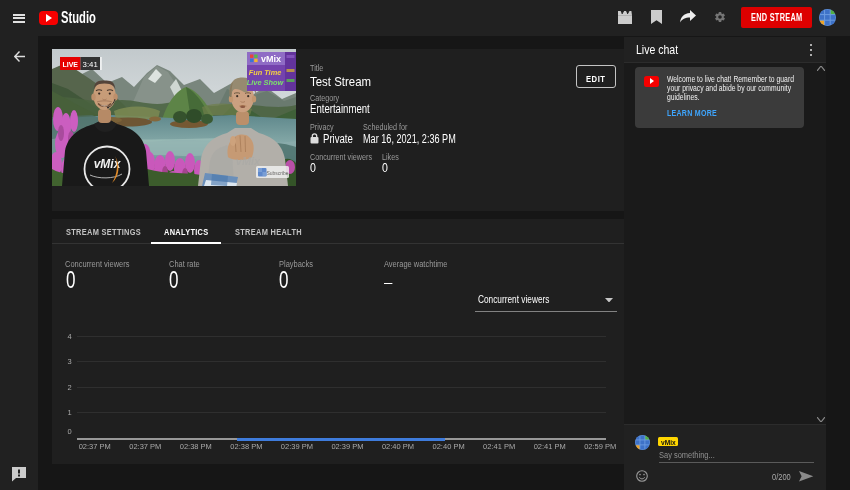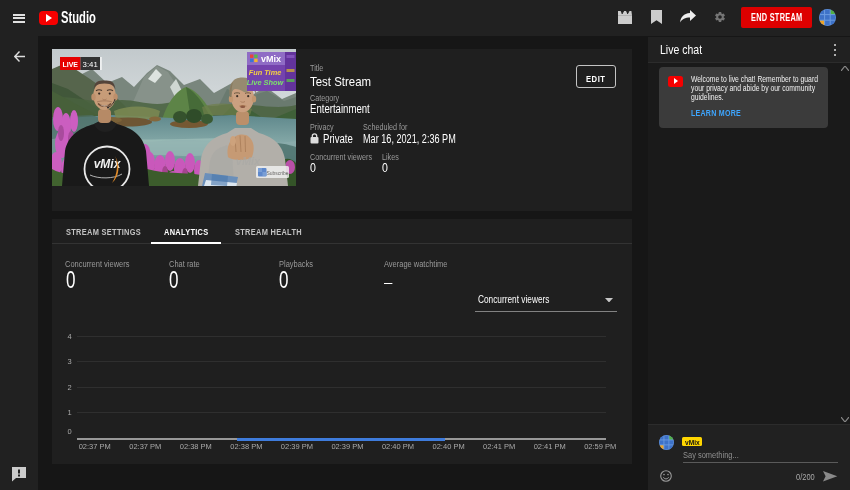--- a/index.html
+++ b/index.html
@@ -318,21 +318,21 @@
   <span class="abs" style="left:172.4px;top:222.5px;width:44px;font-size:7.5px;color:#aaa;text-align:center;">02:38 PM</span>
   <span class="abs" style="left:222.9px;top:222.5px;width:44px;font-size:7.5px;color:#aaa;text-align:center;">02:39 PM</span>
   <span class="abs" style="left:273.5px;top:222.5px;width:44px;font-size:7.5px;color:#aaa;text-align:center;">02:39 PM</span>
   <span class="abs" style="left:324px;top:222.5px;width:44px;font-size:7.5px;color:#aaa;text-align:center;">02:40 PM</span>
   <span class="abs" style="left:374.6px;top:222.5px;width:44px;font-size:7.5px;color:#aaa;text-align:center;">02:40 PM</span>
   <span class="abs" style="left:425.1px;top:222.5px;width:44px;font-size:7.5px;color:#aaa;text-align:center;">02:41 PM</span>
   <span class="abs" style="left:475.7px;top:222.5px;width:44px;font-size:7.5px;color:#aaa;text-align:center;">02:41 PM</span>
   <span class="abs" style="left:526.2px;top:222.5px;width:44px;font-size:7.5px;color:#aaa;text-align:center;">02:59 PM</span>
 </div>
 
-<div class="abs" style="left:648px;top:37px;width:202px;height:453px;background:#1a1a1a;">
+<div class="abs" style="left:624px;top:37px;width:202px;height:453px;background:#1a1a1a;">
 
   <div class="abs" style="left:0;top:0;width:202px;height:26px;background:#212121;border-bottom:1px solid #2c2c2c;"></div>
   <span class="abs cx" style="left:12px;top:5px;font-size:13.5px;color:#fff;transform:scaleX(0.78);">Live chat</span>
   <div class="abs" style="left:185.5px;top:7px;width:2.4px;height:2.4px;border-radius:50%;background:#ddd;"></div>
   <div class="abs" style="left:185.5px;top:12px;width:2.4px;height:2.4px;border-radius:50%;background:#ddd;"></div>
   <div class="abs" style="left:185.5px;top:17px;width:2.4px;height:2.4px;border-radius:50%;background:#ddd;"></div>
 
   <svg class="abs" style="left:193px;top:29px;" width="8" height="5" viewBox="0 0 8 5">
       <path d="M0 5 L4 0 L8 5" stroke="#888" stroke-width="1.2" fill="none"></path>
     </svg>

